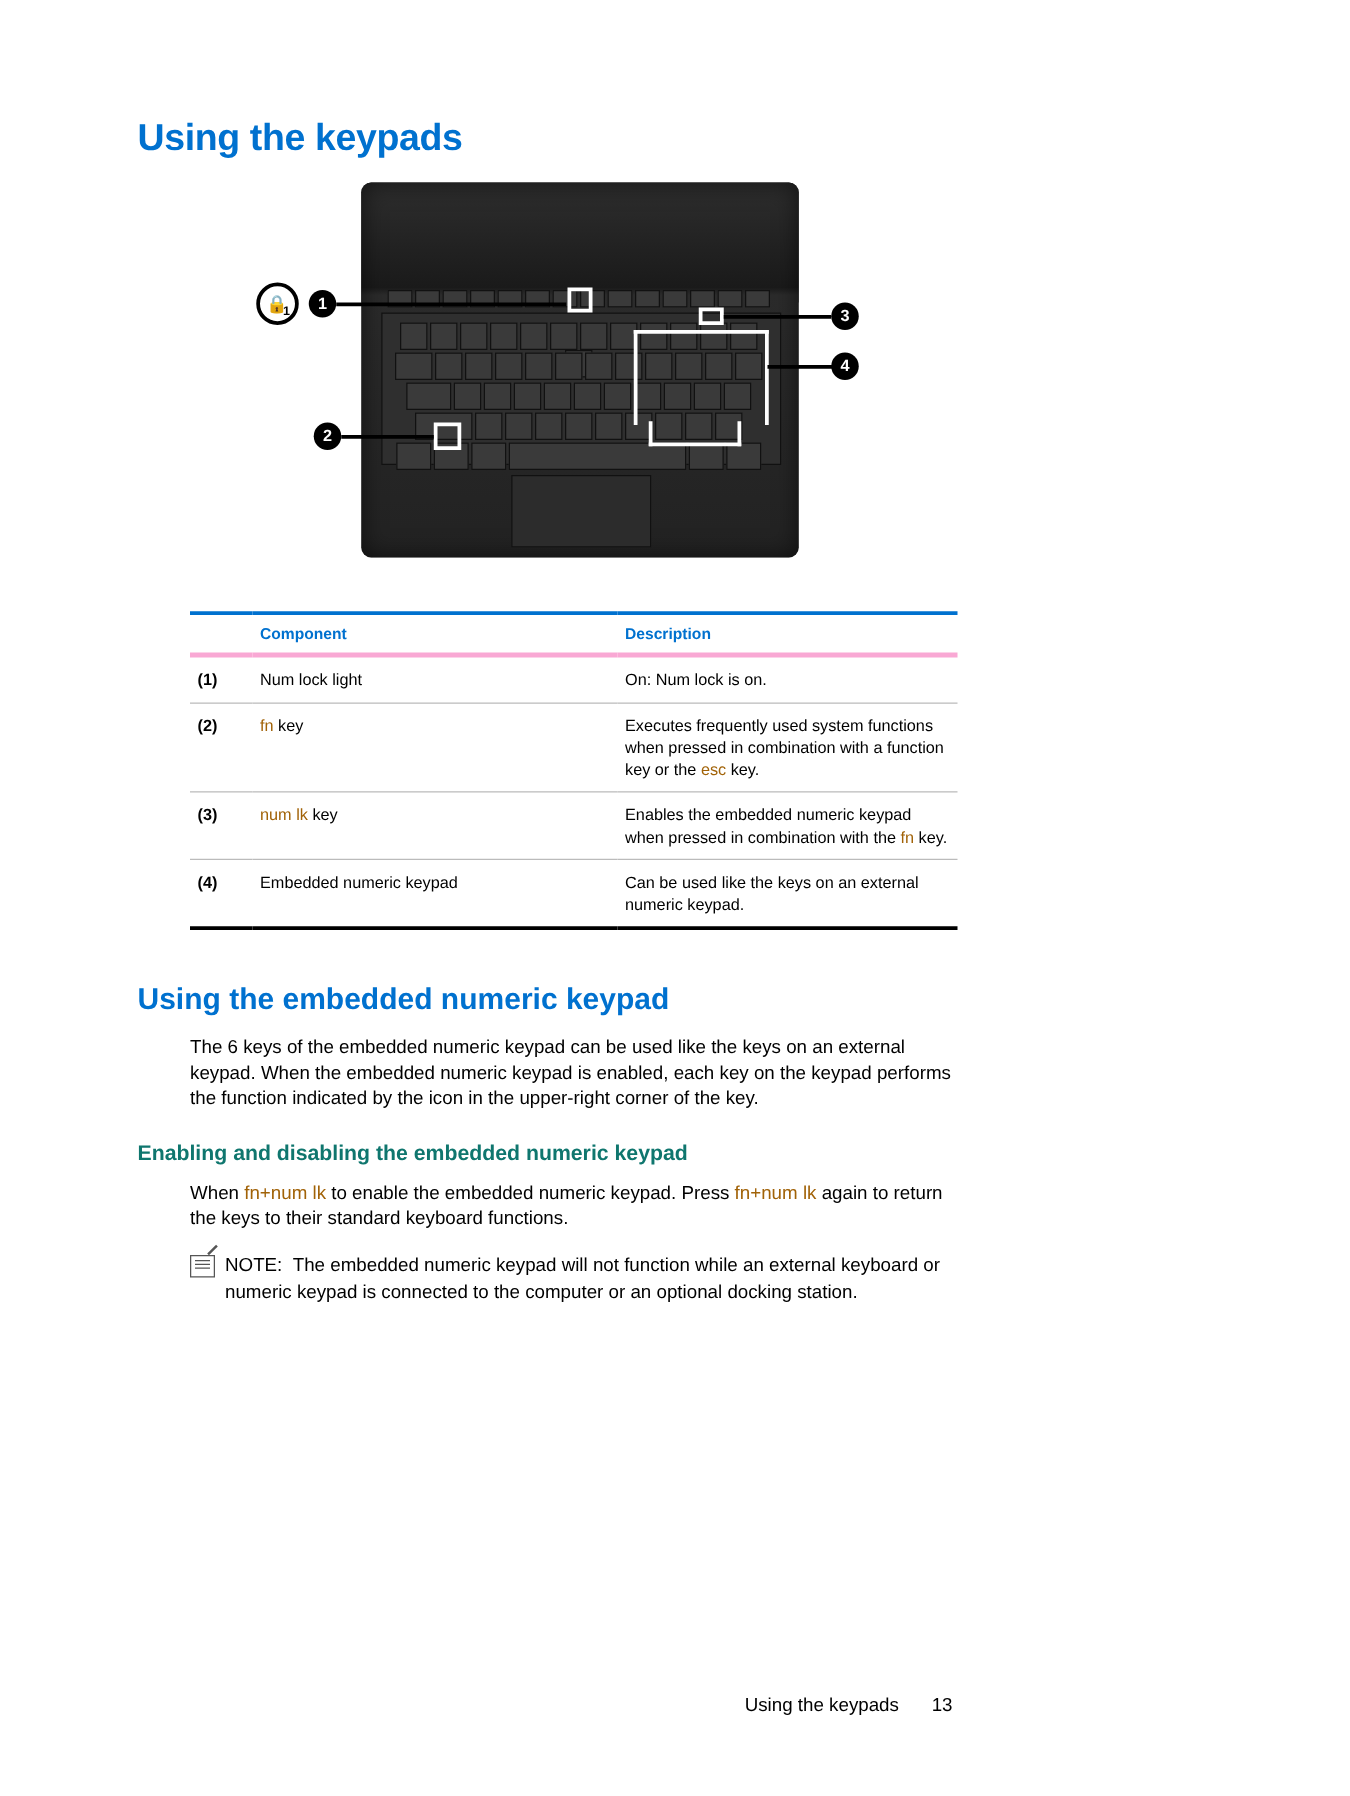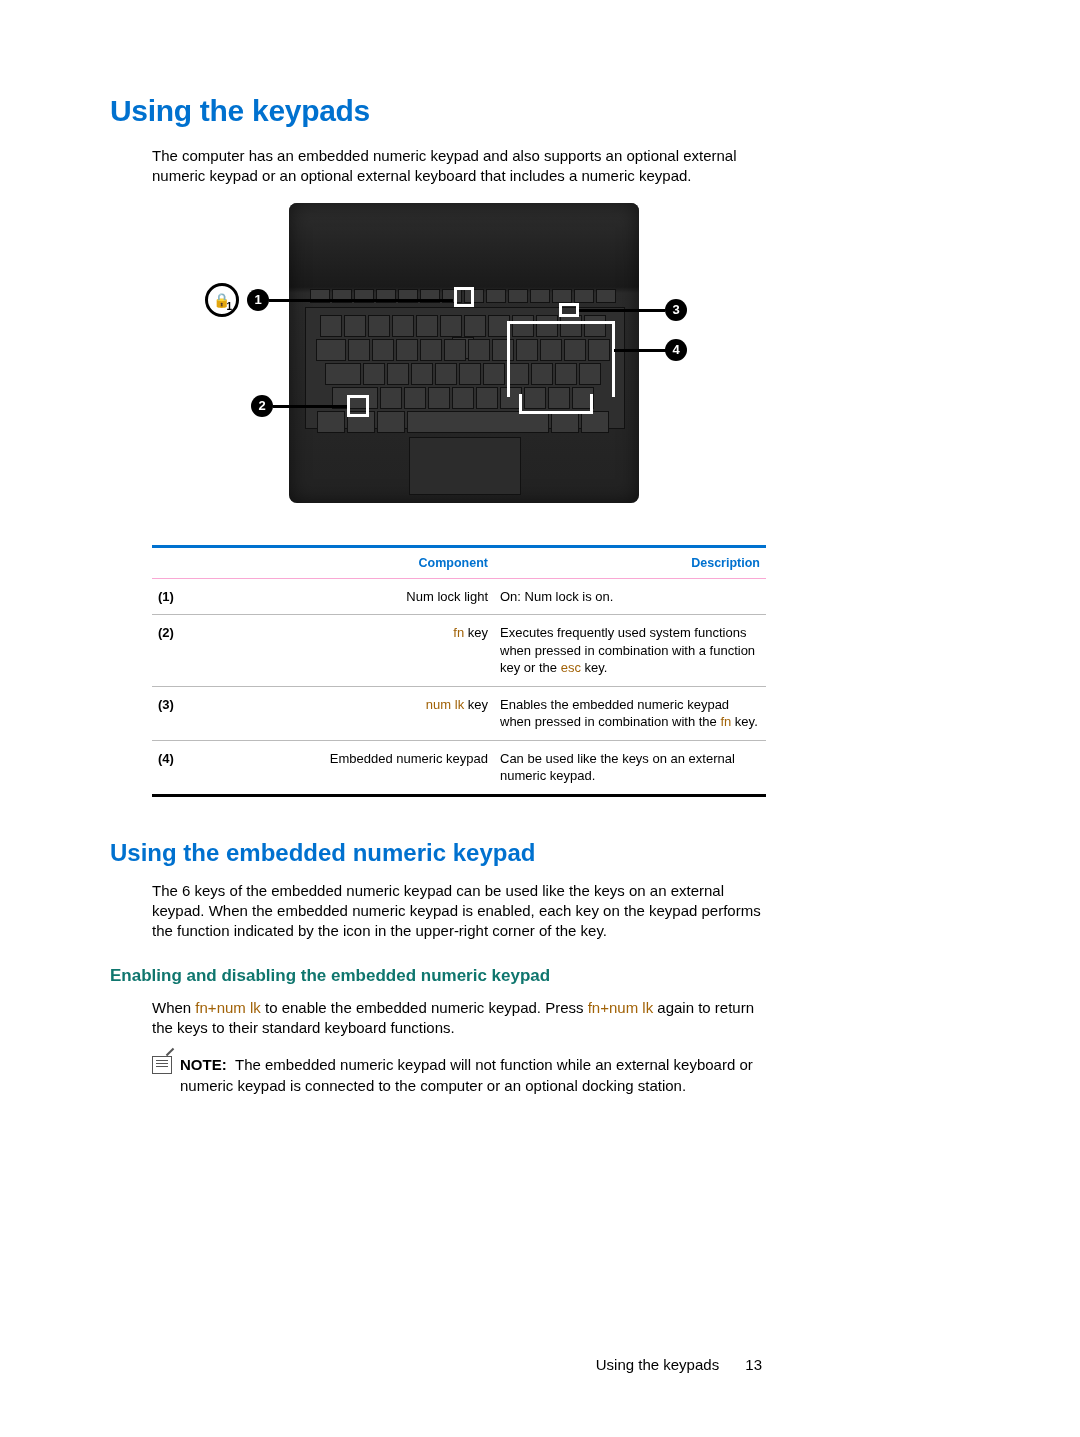--- a/index.html
+++ b/index.html
@@ -171,26 +171,26 @@
   }
   .comp-table {
     width: 100%;
     border-collapse: collapse;
     font-size: 13px;
   }
   .comp-table thead tr {
     border-top: 3px solid #0071cf;
   }
   .comp-table th {
-    text-align: right;
+    text-align: left;
     color: #0071cf;
     font-weight: bold;
     padding: 8px 6px;
     font-size: 12.5px;
-    border-bottom: 1px solid #f9a8d4;
+    border-bottom: 4px solid #f9a8d4;
     margin-top: 22px;
   }
   .comp-table tbody tr {
     border-bottom: 1px solid #bbb;
   }
   .comp-table tbody tr:last-child {
     border-bottom: 3px solid #000;
   }
   .comp-table td {
     padding: 9px 6px;
@@ -199,21 +199,20 @@
   }
   .kw {
     color: #a16207;
   }
   .col-num {
     width: 38px;
     font-weight: bold;
   }
   .col-comp {
     width: 280px;
-    text-align: right;
   }
 
   h2.sub-title {
     color: #0071cf;
     font-size: 24px;
     font-weight: bold;
     margin: 42px 0 14px 0;
   }
   h3.subsub-title {
     color: #0f766e;
@@ -249,42 +248,41 @@
     right:-4px; top:-6px;
     width: 10px; height: 2px;
     background:#555;
     transform: rotate(-45deg);
   }
   .note-text {
     font-size: 15px;
     line-height: 1.4;
   }
   .note-label {
-    font-weight: bold;
+    font-weight: normal;
   }
 
   .footer {
     position: absolute;
     bottom: 64px;
     right: 94px;
     font-size: 15px;
   }
   .footer .pnum {
     margin-left: 22px;
   }
 </style>
 </head>
 <body>
 
 <div class="page">
 
   <h1 class="section-title">Using the keypads</h1>
 
   <div class="indent-block">
-    <p class="body">The computer has an embedded numeric keypad and also supports an optional external numeric keypad or an optional external keyboard that includes a numeric keypad.</p>
 
     <div class="image-wrap">
       <div class="laptop-fig">
         <div class="laptop-top"></div>
         <div class="laptop-body"></div>
         <div class="kb-well"></div>
         <div class="fkey-row">
           <span></span><span></span><span></span><span></span><span></span><span></span><span></span><span></span><span></span><span></span><span></span><span></span><span></span><span></span>
         </div>
         <div class="key-row" style="top:112px;">

